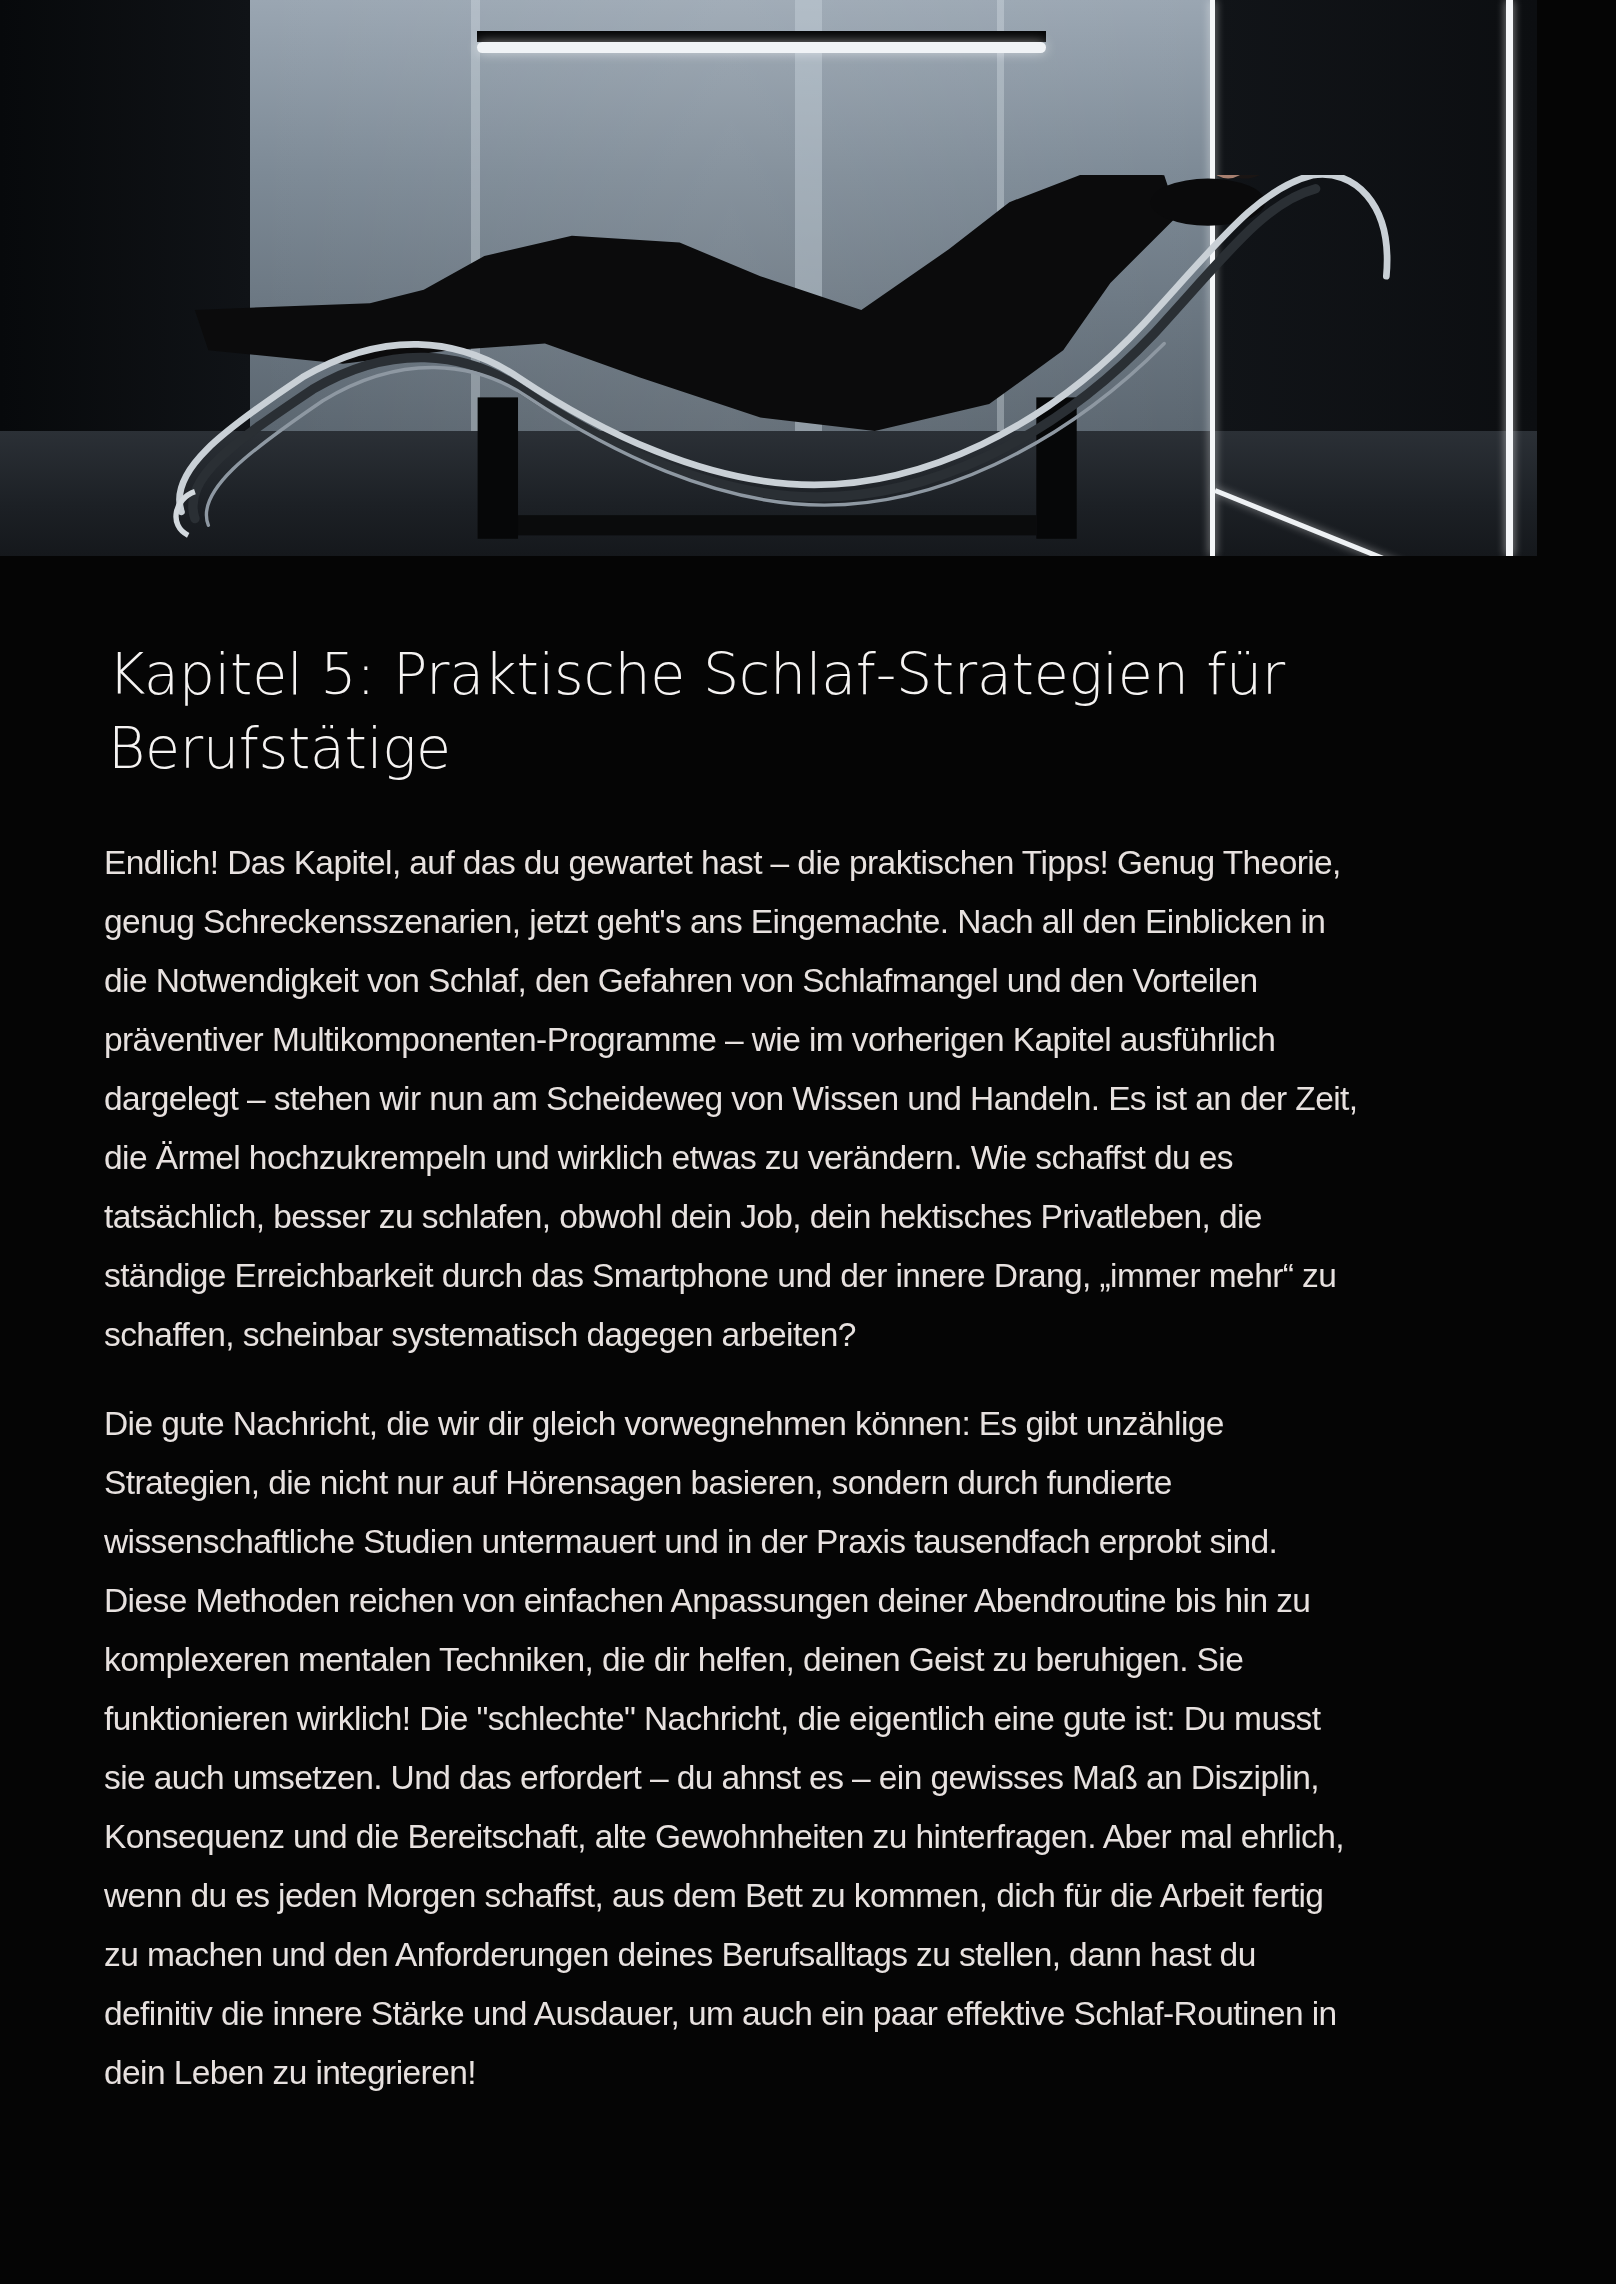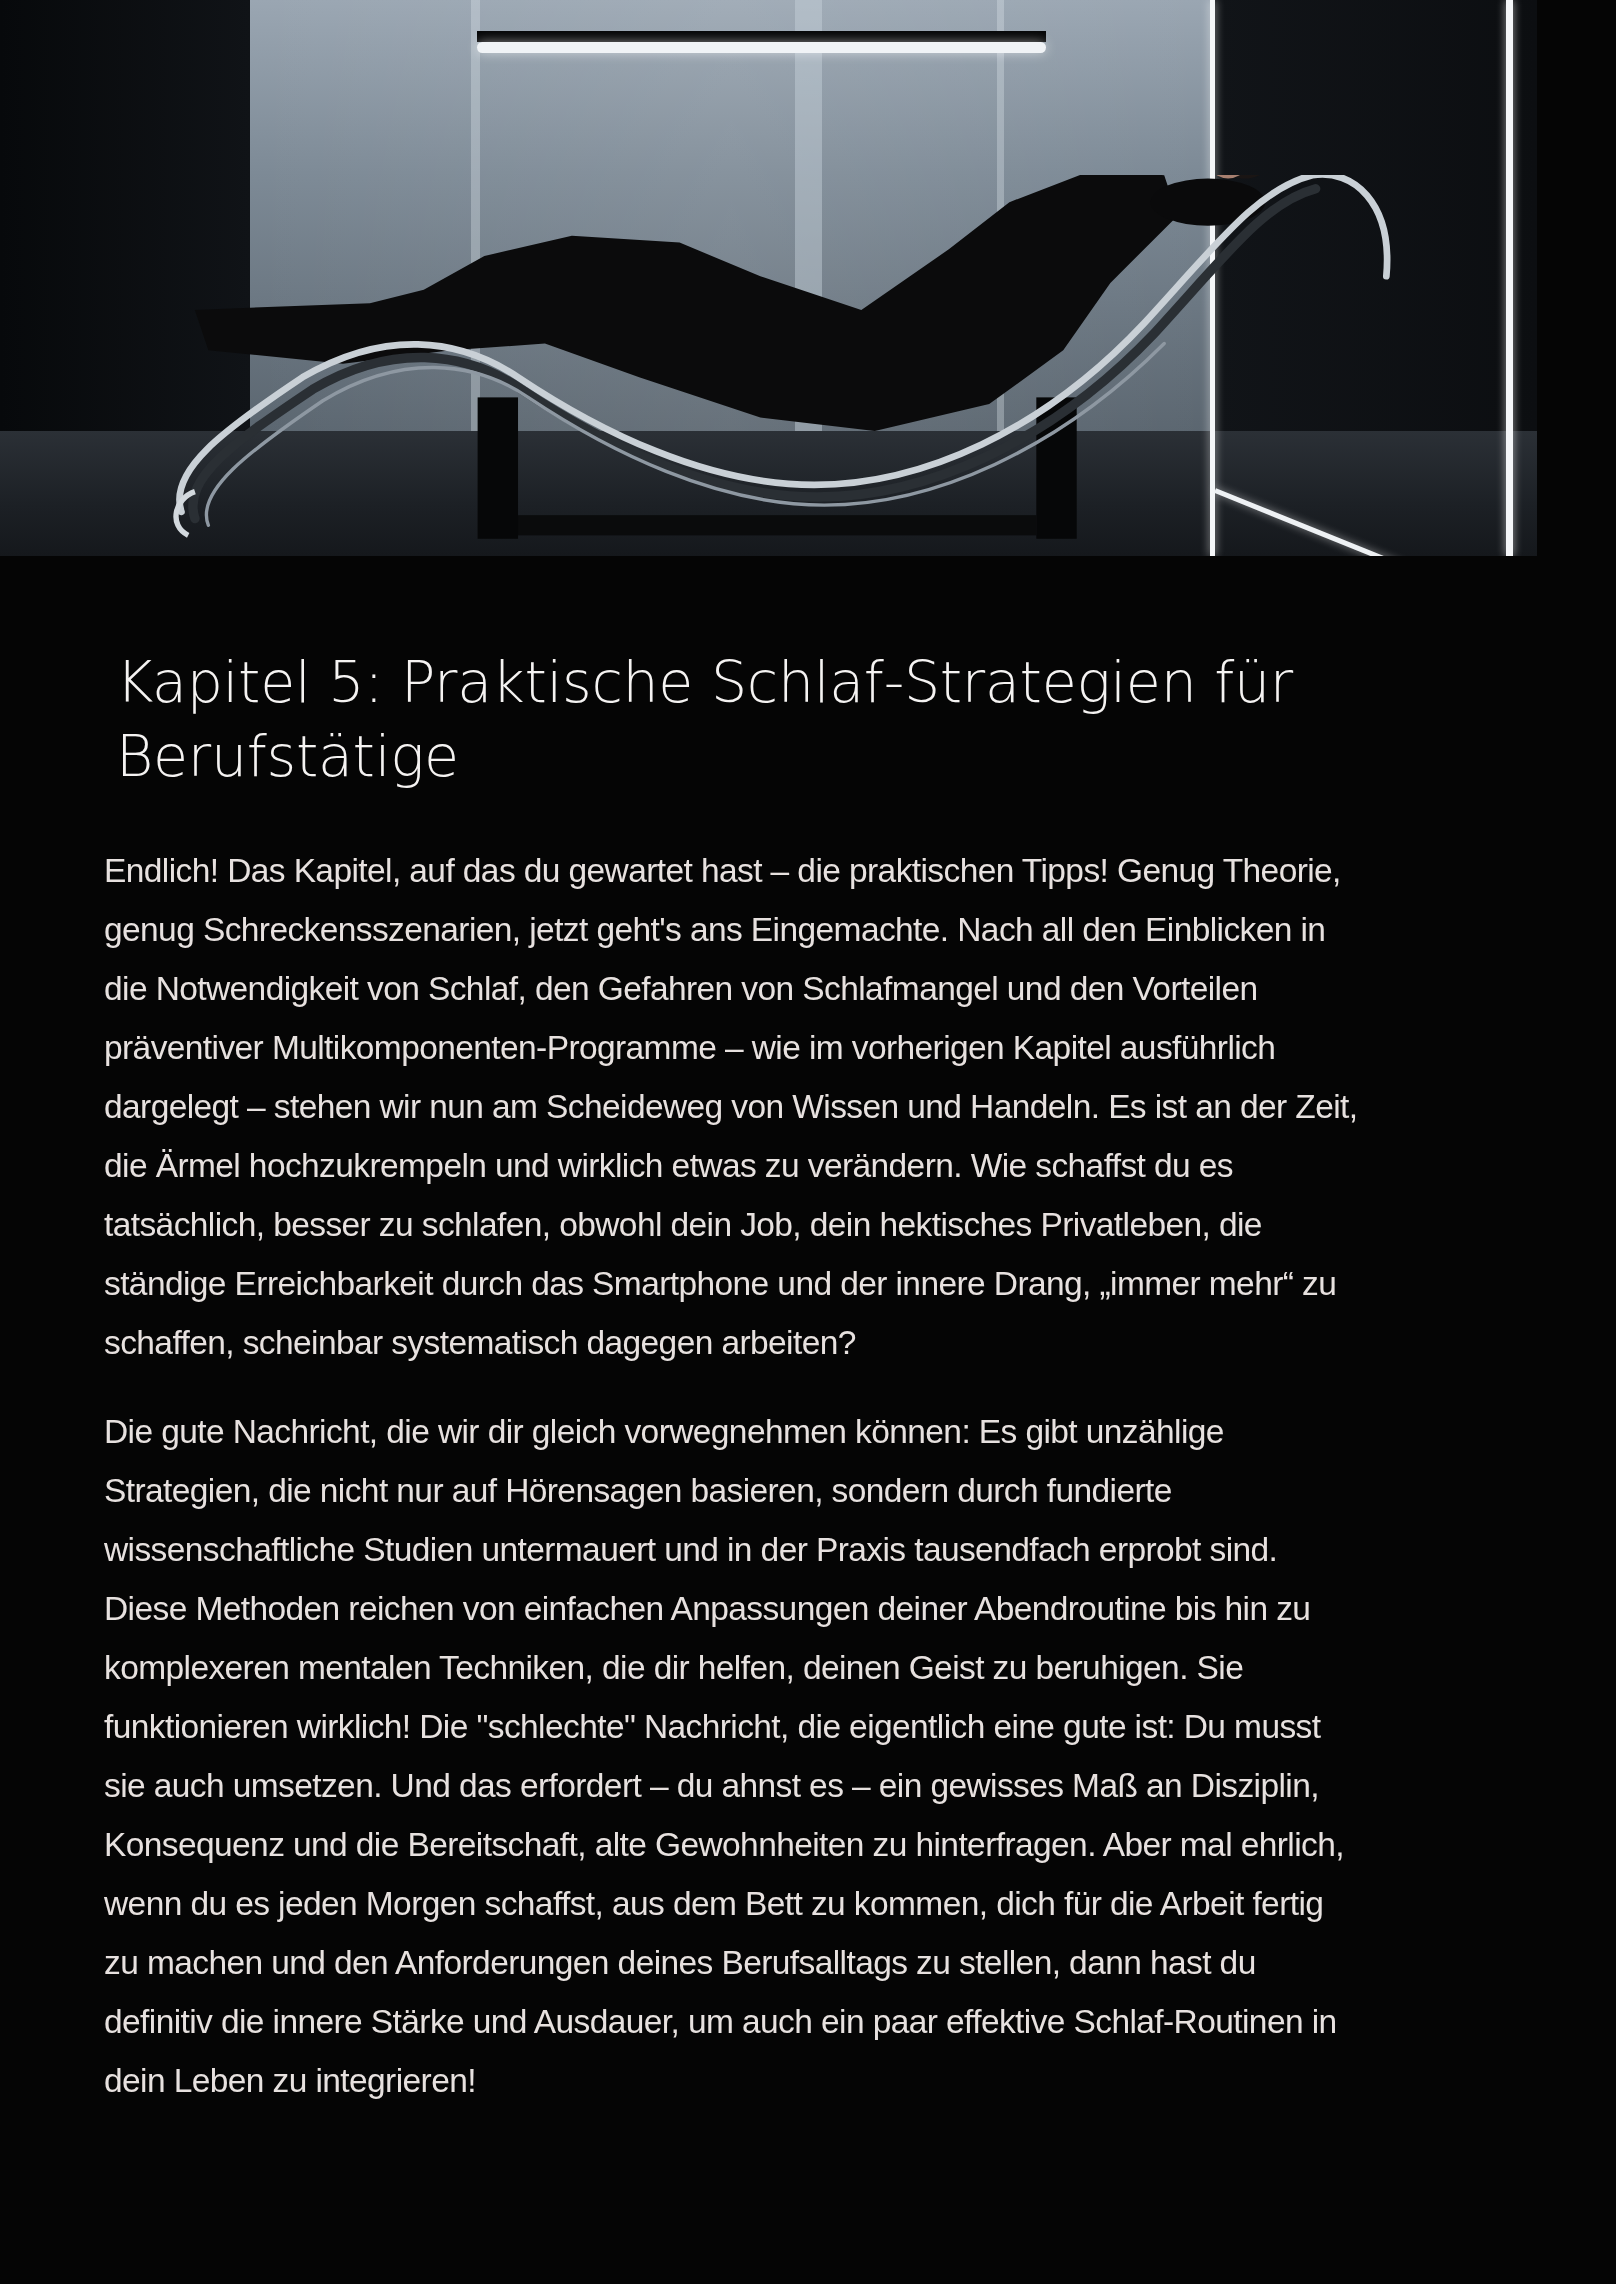--- a/index.html
+++ b/index.html
@@ -82,21 +82,21 @@
     }
 
     
     .article {
       position: absolute;
       left: 104px;
       top: 633px;
       width: 1407px;
     }
     .chapter-title {
-      margin: 12px;
+      margin: 4px;
       font-family: "DejaVu Sans", sans-serif;
       font-weight: 300;
       font-size: 57px;
       line-height: 74px;
       color: #f5f3f2;
       letter-spacing: -0.3px;
       white-space: pre-line;
     }
     .body-paragraph {
       margin: 0;

